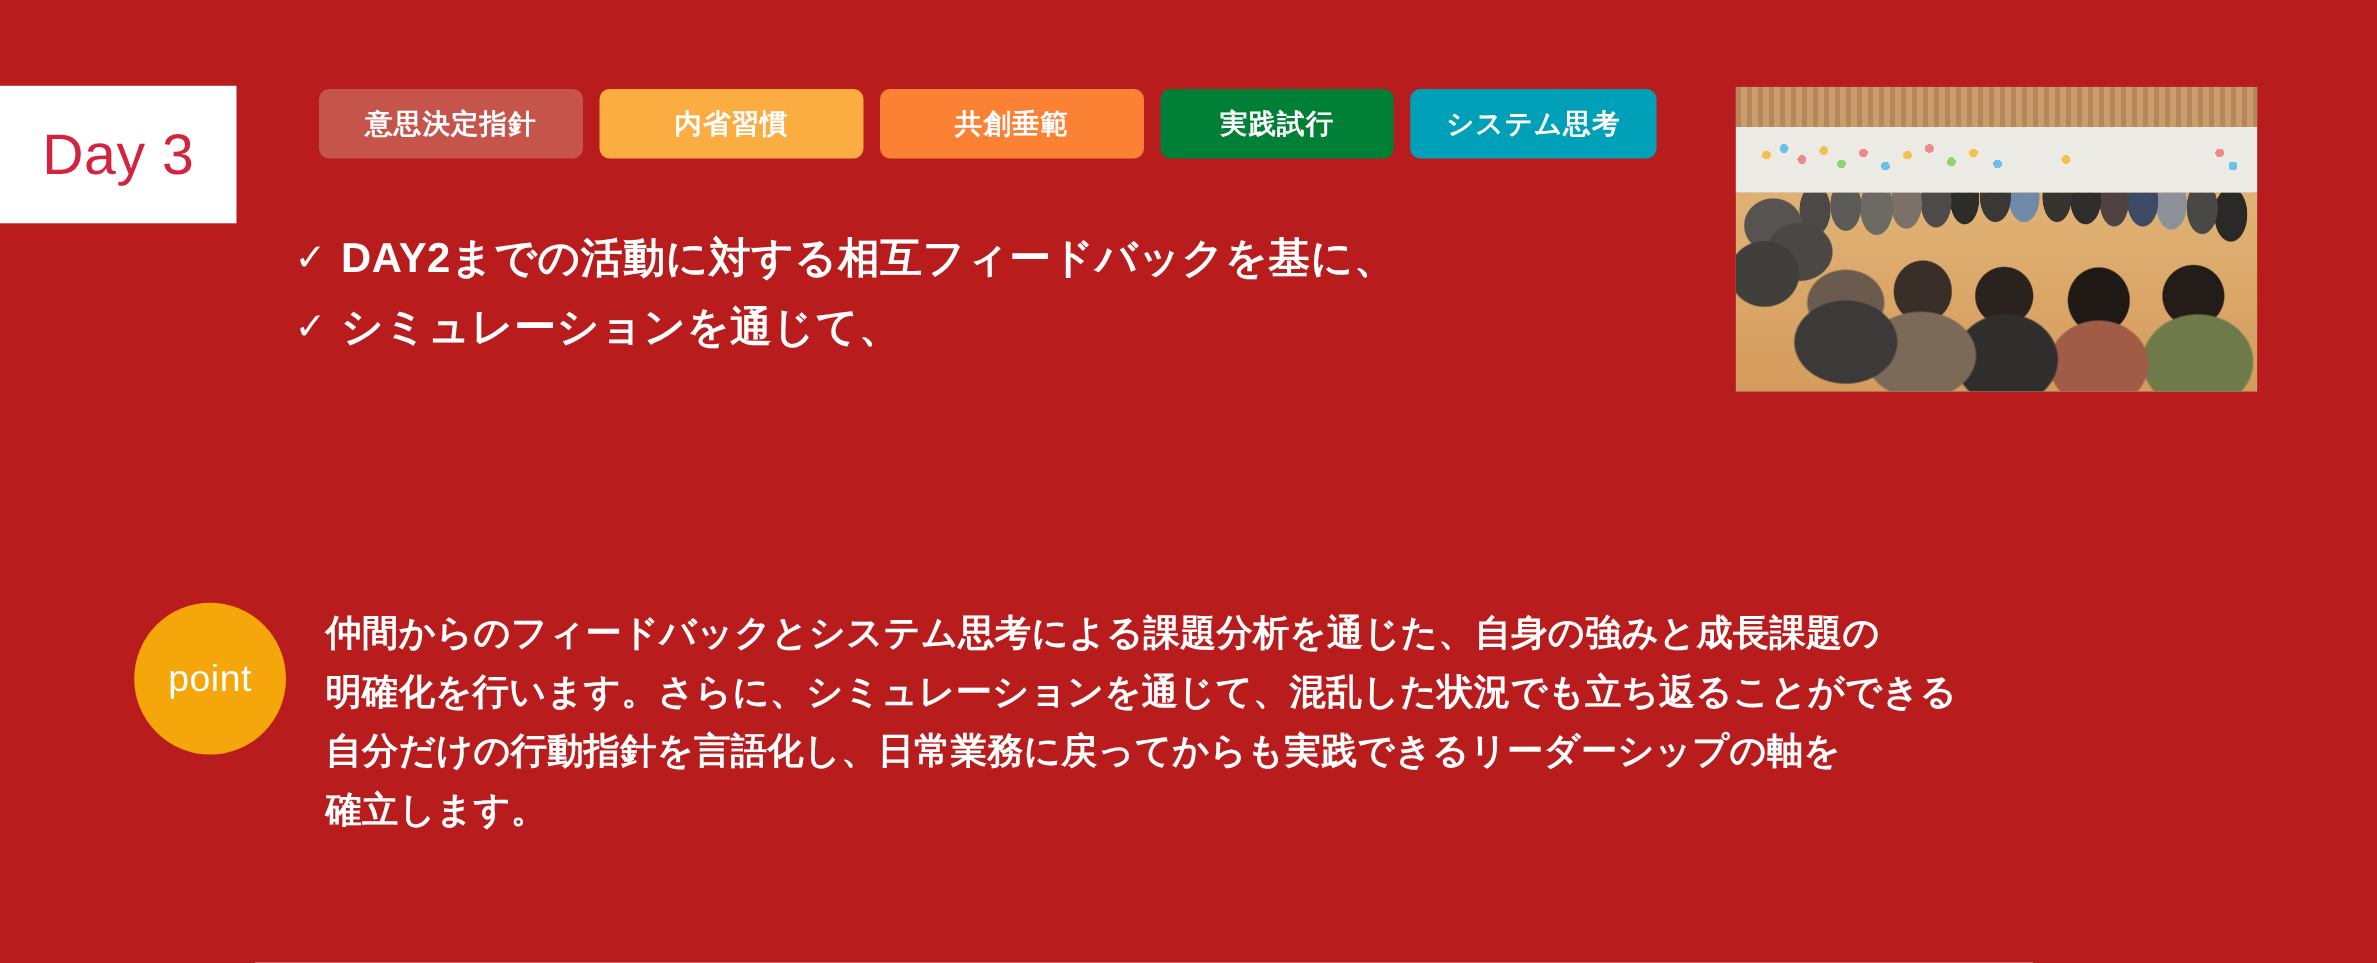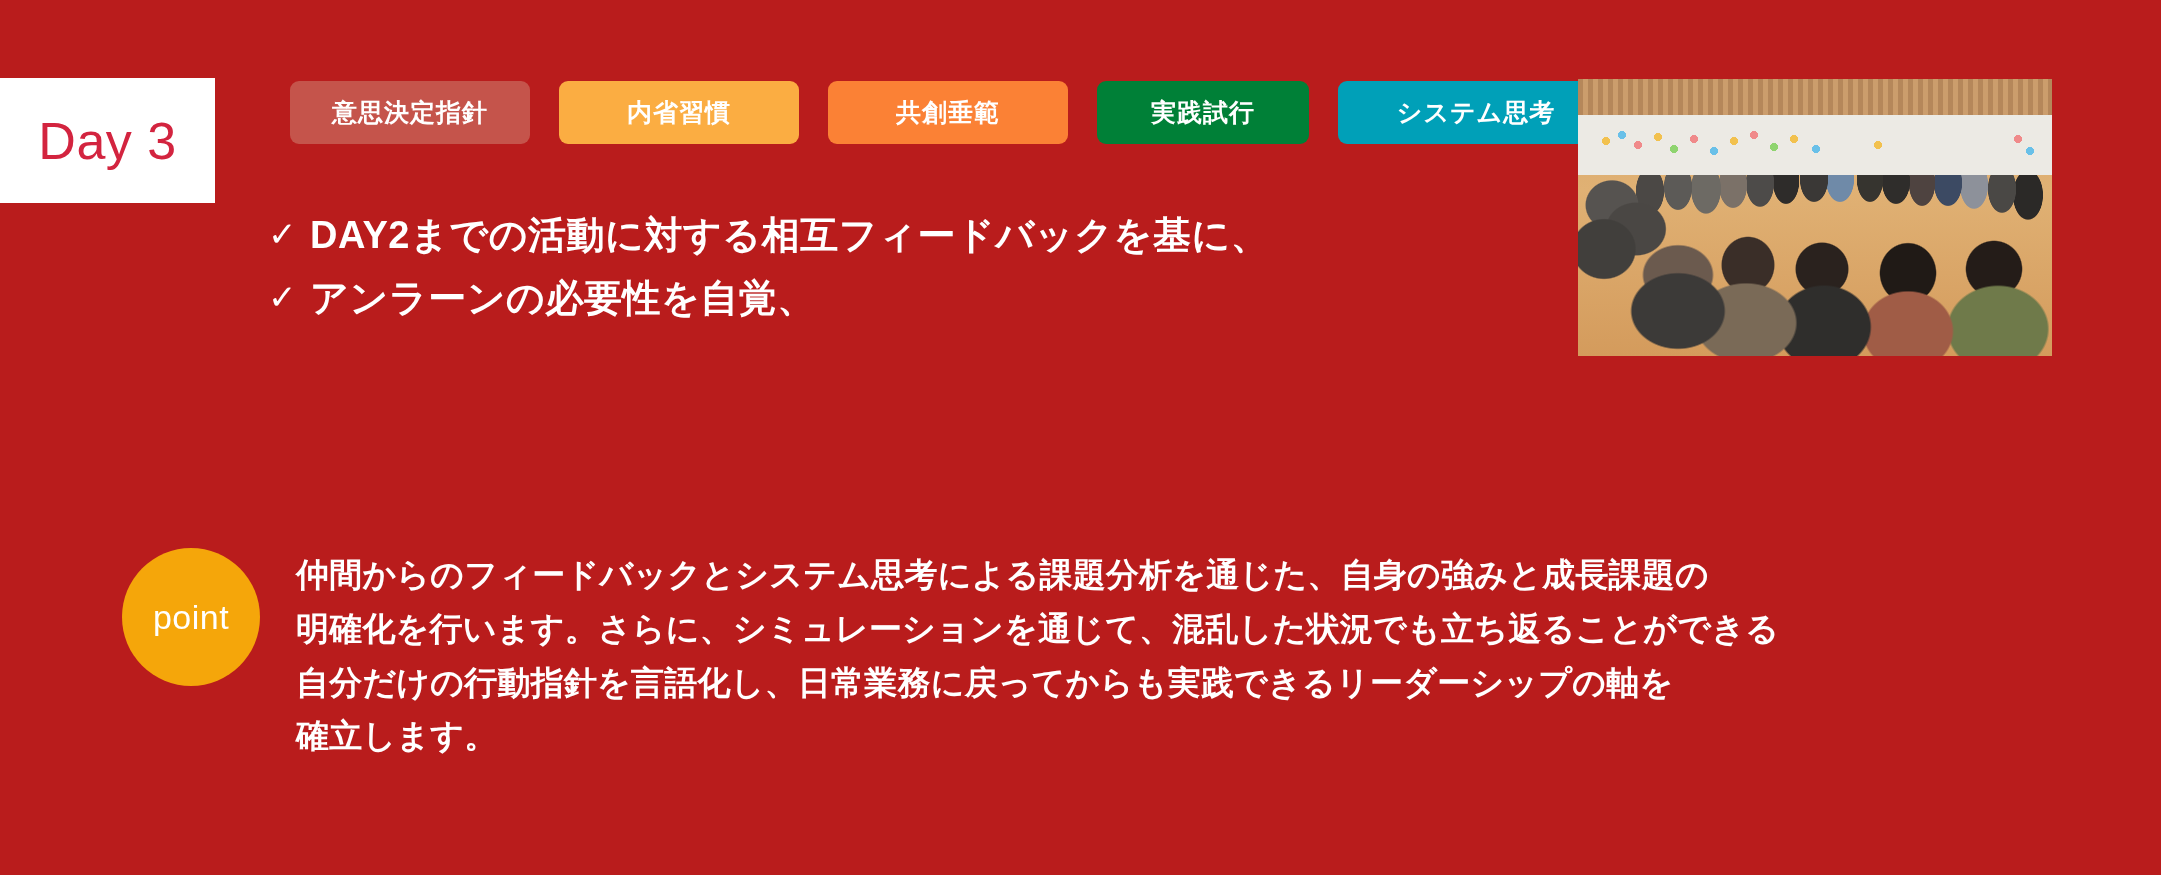--- a/index.html
+++ b/index.html
@@ -40,41 +40,41 @@
     line-height: 1;
     font-family: "Liberation Sans", "DejaVu Sans", sans-serif;
   }
 
   
   #tag-row {
     position: absolute;
     left: 290px;
     top: 81px;
     display: flex;
-    gap: 29px;
+    gap: 15px;
     align-items: flex-end;
   }
   .tag-chip {
     height: 63px;
     border-radius: 9px;
     display: flex;
     align-items: center;
     justify-content: center;
     color: #FFFFFF;
     font-size: 25px;
     font-weight: 700;
     letter-spacing: 1px;
     box-sizing: border-box;
     padding: 0 18px;
   }
   .tag-chip.w1 { width: 240px; }
   .tag-chip.w2 { width: 240px; }
   .tag-chip.w3 { width: 240px; }
   .tag-chip.w4 { width: 212px; }
-  .tag-chip.w5 { width: 276px; }
+  .tag-chip.w5 { width: 224px; }
 
   
   #photo-frame {
     position: absolute;
     left: 1578px;
     top: 79px;
     width: 474px;
     height: 277px;
     overflow: hidden;
     background: #8a8a86;
@@ -255,21 +255,21 @@
     <div class="bullet">
       <div class="bullet-line">
         <span class="bullet-mark">✓</span>
         <span class="bullet-text">DAY2までの活動に対する相互フィードバックを基に、</span>
       </div>
     </div>
 
     <div class="bullet">
       <div class="bullet-line">
         <span class="bullet-mark">✓</span>
-        <span class="bullet-text">アンラーンの必要性を自覚、</span>
+        <span class="bullet-text">シミュレーションを通じて、</span>
       </div>
     </div>
 
   </div>
 
   <div id="point-circle" style="background: rgb(245, 166, 10);">
     <span id="point-circle-label">point</span>
   </div>
 
   <div id="point-body">

